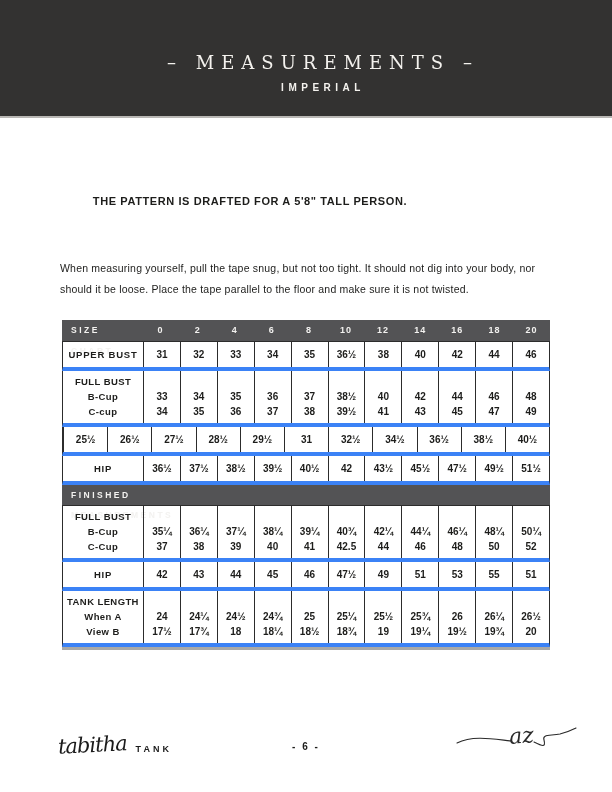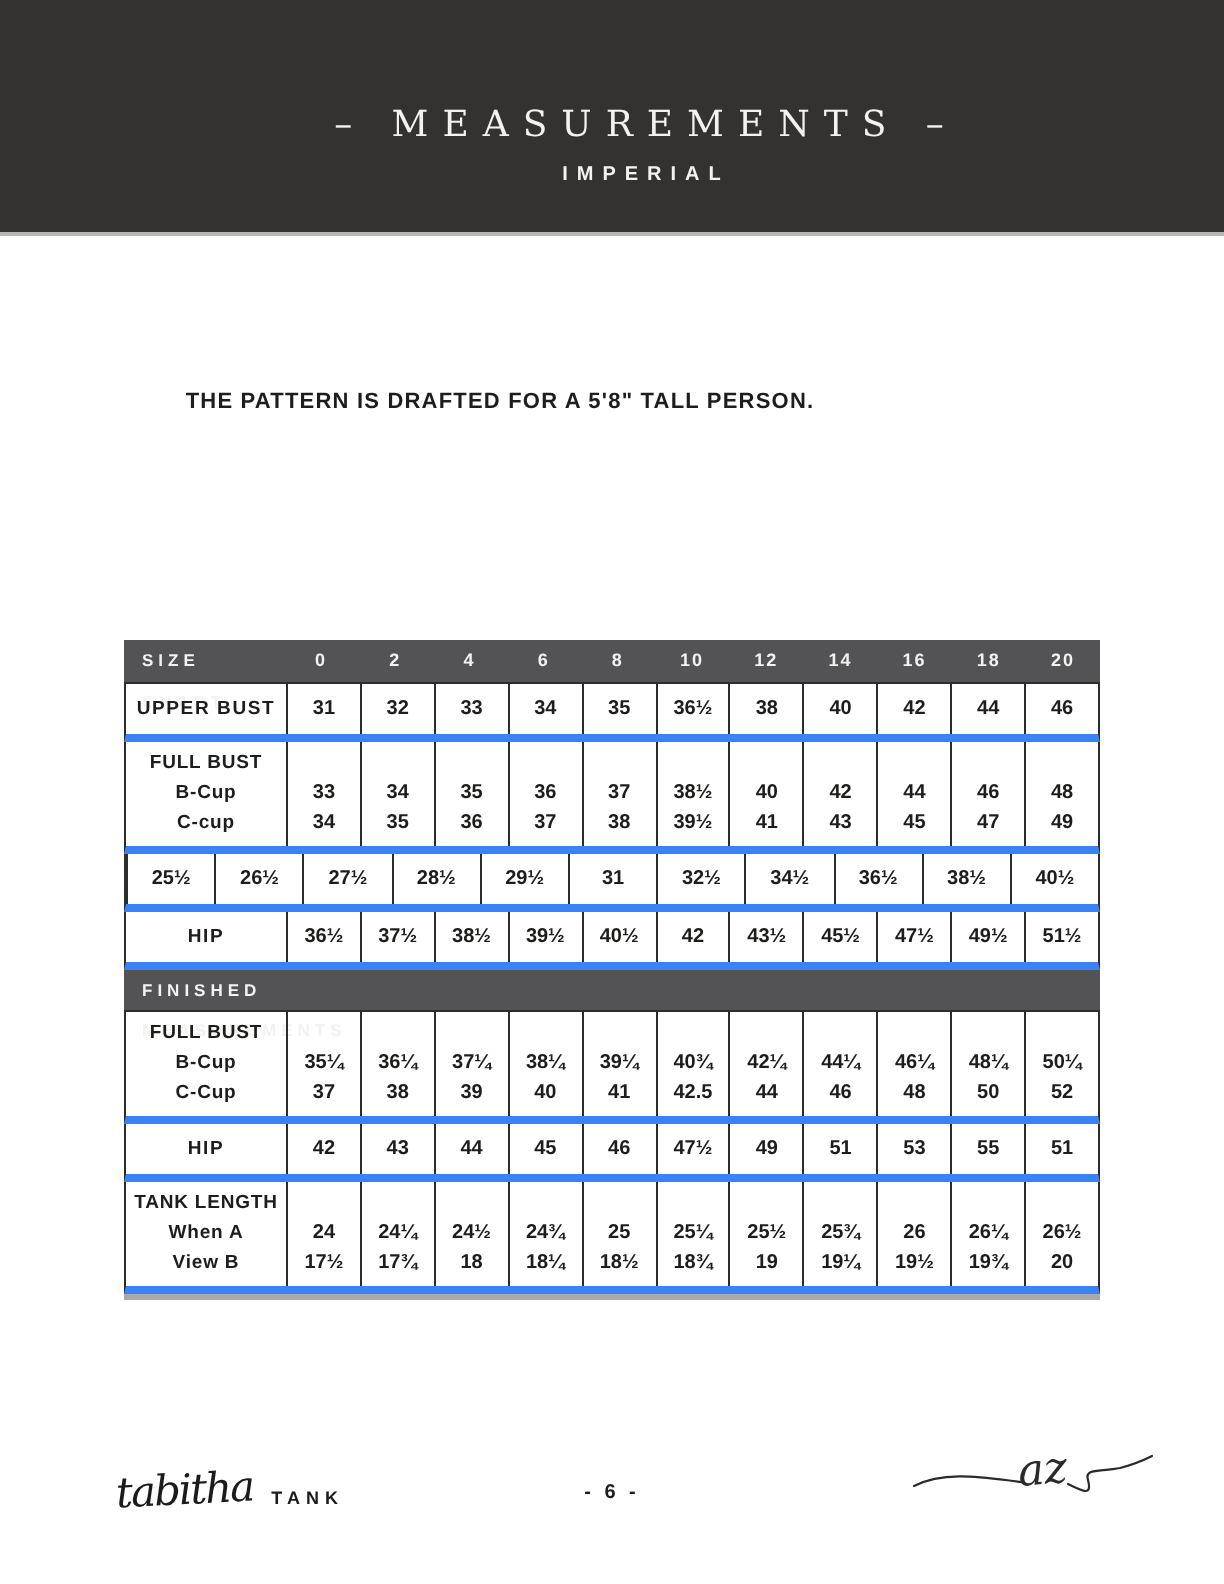--- a/index.html
+++ b/index.html
@@ -62,20 +62,21 @@
 
 <div class="page">
 
   <header class="band">
     <div class="band-title">– MEASUREMENTS –</div>
     <div class="band-sub">IMPERIAL</div>
   </header>
 
   <div class="note">THE PATTERN IS DRAFTED FOR A 5'8" TALL PERSON.</div>
 
+  <p class="para">When measuring yourself, pull the tape snug, but not too tight. It should not dig into your body, nor should it be loose. Place the tape parallel to the floor and make sure it is not twisted.</p>
 
   <div class="mtable">
       <div class="t-row t-band">
         <div class="cell lbl band-lbl">SIZE CHART</div>
         <div class="cell val band-val">0</div>
         <div class="cell val band-val">2</div>
         <div class="cell val band-val">4</div>
         <div class="cell val band-val">6</div>
         <div class="cell val band-val">8</div>
         <div class="cell val band-val">10</div>

